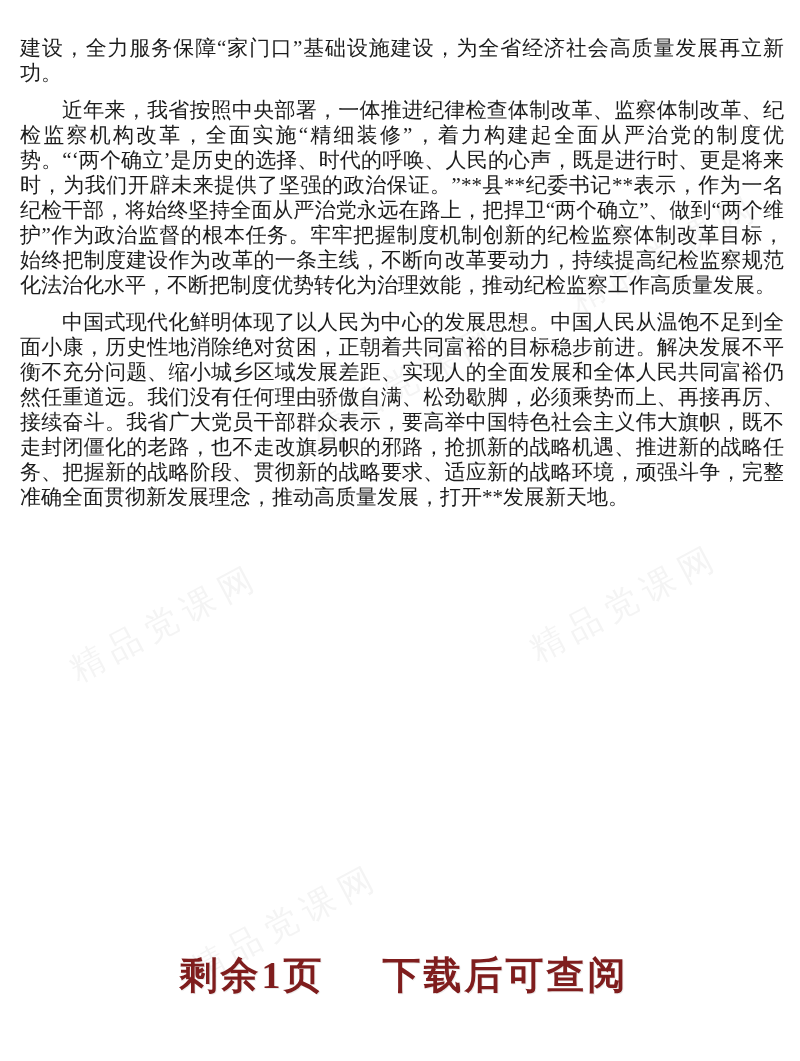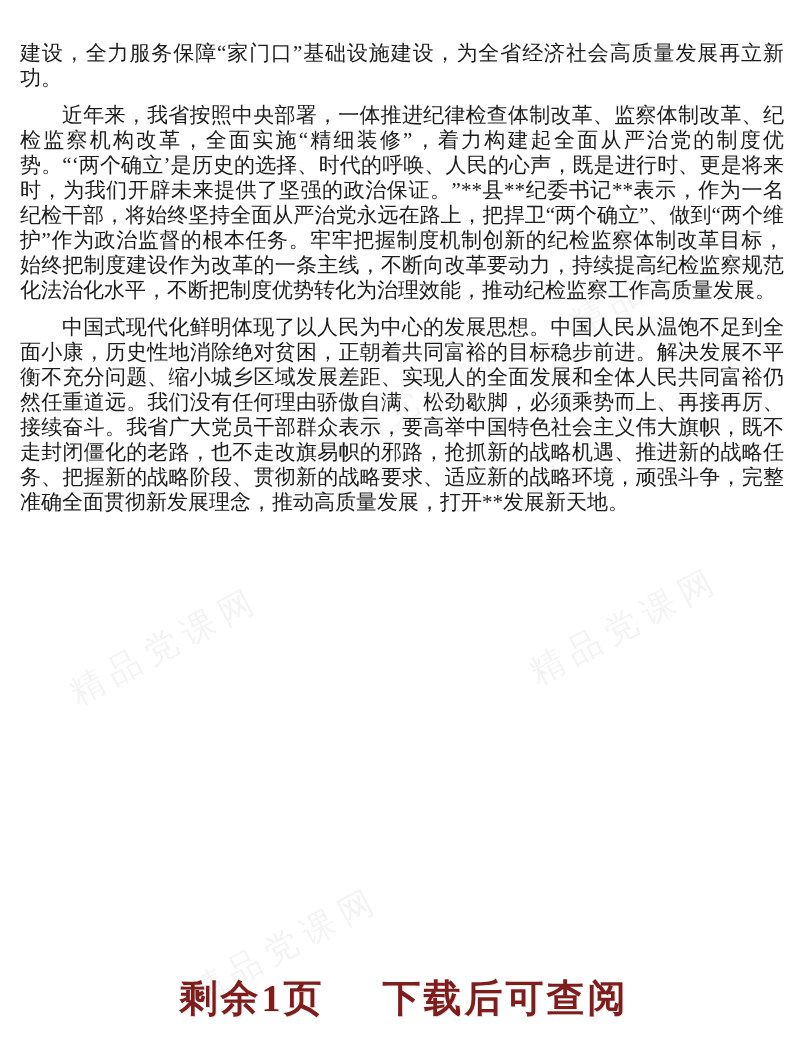--- a/index.html
+++ b/index.html
@@ -14,26 +14,25 @@
     overflow: hidden;
     font-family: "Liberation Serif", "DejaVu Serif", serif;
   }
   .page {
     position: relative;
     width: 800px;
     height: 1061px;
     background: #ffffff;
   }
   .doc {
-    padding: 18px 16px 0 20px;
+    padding: 36px 16px 0 20px;
     font-size: 21px;
     line-height: 25px;
     color: #1c1c1c;
     text-align: justify;
-    margin-top: 23px;
   }
   .para {
     margin: 0 0 12px 0;
     text-indent: 2em;
   }
   .para.no-indent {
     text-indent: 0;
   }
   .heading {
     margin: 2px 0 12px 0;

